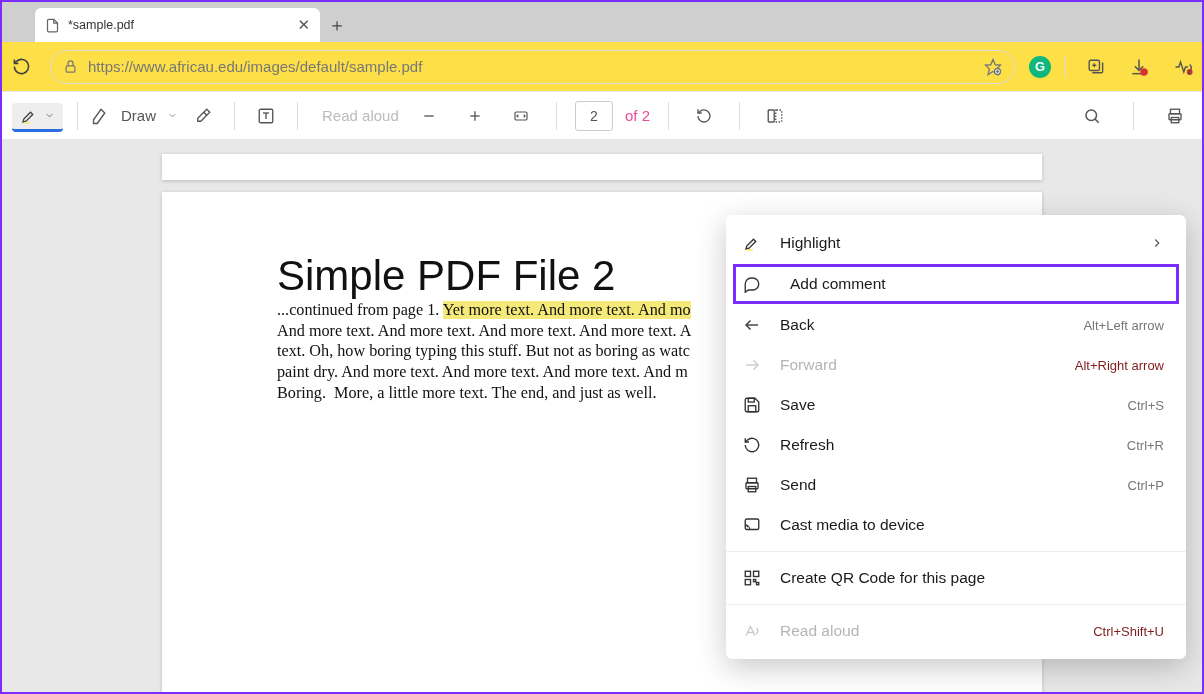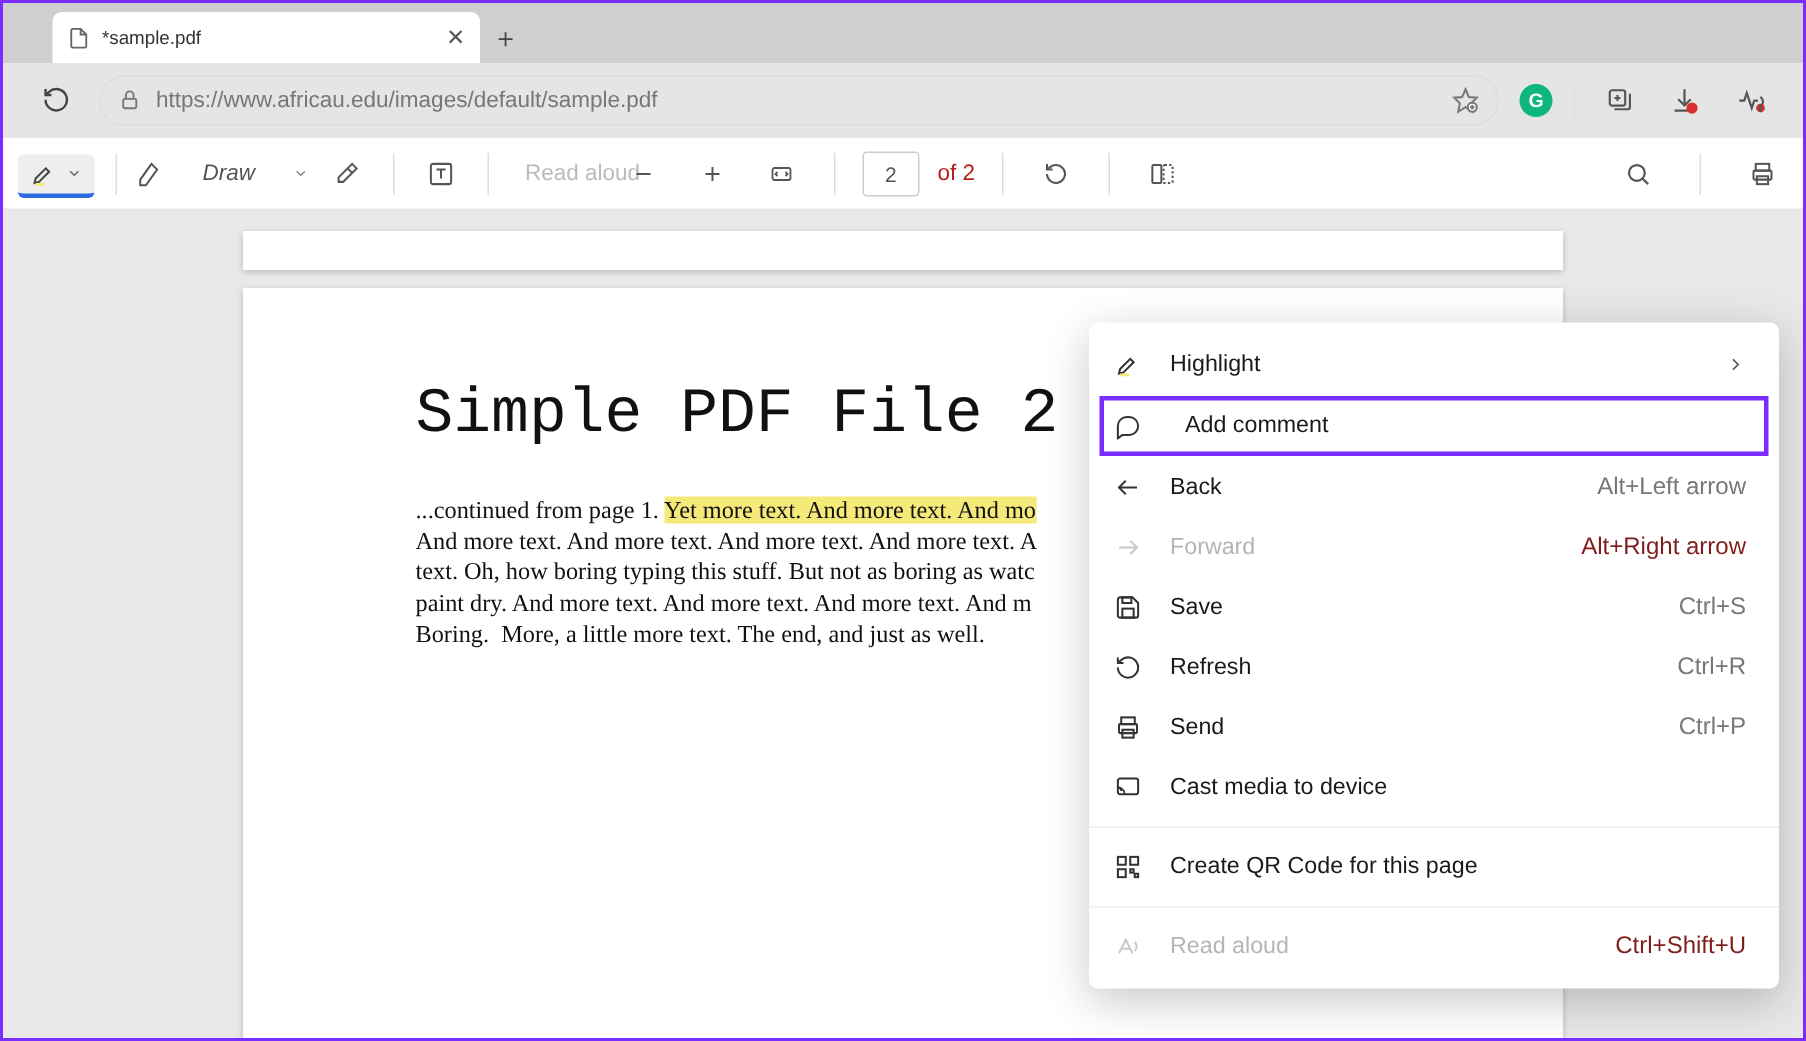--- a/index.html
+++ b/index.html
@@ -35,24 +35,24 @@
   }
   .tab .close { margin-left: auto; color:#555; font-size:15px; }
   .new-tab {
     width: 34px; height: 34px;
     display:flex; align-items:center; justify-content:center;
     color:#444; font-size:18px;
   }
   
   .addr-row {
     height: 50px;
-    background:#e5e5e5;
+    background:#fde047;
     display:flex;
     align-items:center;
-    padding: 0 20px;
+    padding: 0 4px;
     gap: 14px;
     border-bottom: 1px solid #e8e8e8;
   }
   .icon-btn { width:30px; height:30px; display:flex; align-items:center; justify-content:center; color:#555; border-radius:4px; }
   .url-box {
     flex:1;
     height: 34px;
     border: 1px solid #ddd;
     border-radius: 17px;
     display:flex;
@@ -80,21 +80,21 @@
     position:relative;
   }
   .hl-btn {
     display:flex; align-items:center; gap:6px;
     background:#eee; border-radius:4px; padding: 4px 8px;
     border-bottom: 3px solid #2b6de0;
     margin-bottom:-3px;
   }
   .tool-sep { width:1px; height:28px; background:#ddd; margin: 0 6px; }
   .tool-btn { display:flex; align-items:center; justify-content:center; width:34px; height:34px; color:#555; }
-  .draw-group { display:flex; align-items:center; gap:25px; color:#555;font-style:italic; }
+  .draw-group { display:flex; align-items:center; gap:11px; color:#555; }
   .readaloud { color:#bbb; margin-left:10px; }
   .center-tools {
     position:absolute; left:50%; transform:translateX(-50%);
     display:flex; align-items:center; gap:12px;
   }
   .page-input { width:38px; height:30px; border:1px solid #ccc; border-radius:3px; text-align:center; font-size:14px; color:#555;}
   .right-tools { margin-left:auto; display:flex; align-items:center; gap:18px; }
   
   .viewer {
     background:#e8e8e8;
@@ -106,21 +106,21 @@
     gap: 12px;
     overflow:hidden;
   }
   .page {
     background:#fff;
     width: 880px;
     box-shadow: 0 1px 4px rgba(0,0,0,.2);
   }
   .page.stub { height: 92px; }
   .page.main { padding: 60px 120px 60px 115px; min-height: 500px;}
-  .doc-title { font-size: 42px; font-weight:500; color:#111; font-family: Liberation Mono, monospace; margin-bottom: 30px;}
+  .doc-title { font-size: 42px; font-weight:500; color:#111; font-family: Liberation Sans, sans-serif; }
   .doc-body { font-size: 16.2px; color:#111; line-height:1.28; font-family: Liberation Serif, serif;}
   .hlspan { background:#f5e97a; }
   
   .ctx {
     position:absolute;
     left: 724px; top: 213px;
     width: 460px;
     background:#fff;
     border-radius:6px;
     box-shadow: 0 8px 30px rgba(0,0,0,.22);
@@ -129,21 +129,21 @@
     color:#1a1a1a;
   }
   .ctx-item {
     display:flex; align-items:center;
     height: 40px;
     padding: 0 22px 0 16px;
     gap: 18px;
   }
   .ctx-item .mi { width:20px; display:flex; justify-content:center; color:#333; }
   .ctx-item .lbl { flex:0 0 auto; }
-  .ctx-item .kbd { margin-left:auto; color:#777; font-size:16px; }
+  .ctx-item .kbd { margin-left:auto; color:#777; font-size:13px; }
   .ctx-item.disabled { color:#b5b5b5; }
   .ctx-item.disabled .mi { color:#c8c8c8; }
   .ctx-item.disabled .kbd { color:#7f1d1d; }
   .ctx-item.selected {
      outline: 3px solid #7b2cff;
      outline-offset:-2px;
      border-radius:0;
      margin: 2px 8px;
      padding-left:8px; padding-right:14px;
      height:38px;
@@ -275,21 +275,21 @@
       </div>
     <div class="tool-btn">
         <svg width="20" height="16" viewBox="0 0 24 24" fill="none" stroke="#555" stroke-width="1.8">
           <rect x="3" y="6" width="18" height="12" rx="2"></rect>
           <polyline points="8 10 6 12 8 14"></polyline>
           <polyline points="16 10 18 12 16 14"></polyline>
         </svg>
       </div>
     <div class="tool-sep"></div>
     <input class="page-input" value="2" style="">
-    <span style="color:#b91c1c">of 2</span>
+    <span style="color:#ec4899">of 2</span>
     <div class="tool-sep"></div>
     <div class="tool-btn">
         <svg width="18" height="18" viewBox="0 0 24 24" fill="none" stroke="#555" stroke-width="1.8">
           <path d="M4 12a8 8 0 1 0 3-6.3L4 8"></path>
           <polyline points="4 3 4 8 9 8"></polyline>
         </svg>
       </div>
     <div class="tool-sep"></div>
     <div class="tool-btn">
         <svg width="18" height="18" viewBox="0 0 24 24" fill="none" stroke="#555" stroke-width="1.8">

